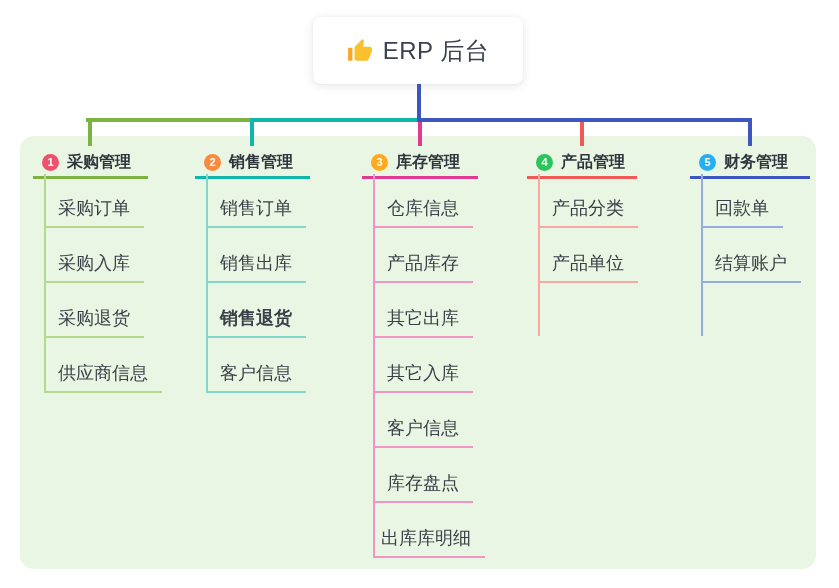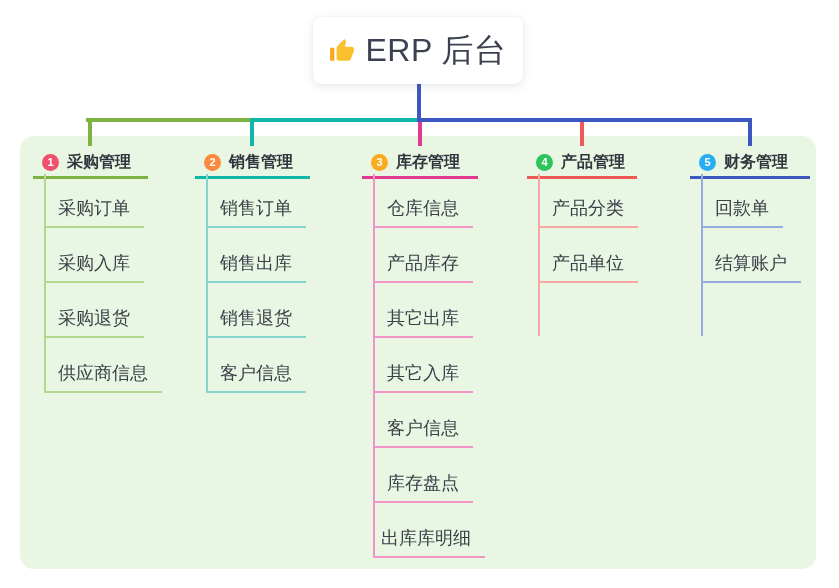--- a/index.html
+++ b/index.html
@@ -7,21 +7,21 @@
   #stage{position:relative;width:839px;height:588px;background:#ffffff;overflow:hidden;}
 
   
   .root-node{
     position:absolute;left:313px;top:17px;width:210px;height:67px;
     background:#ffffff;border-radius:8px;
     box-shadow:0 2px 10px rgba(90,100,120,.16),0 0 2px rgba(0,0,0,.06);
     display:flex;align-items:center;justify-content:center;gap:10px;
     z-index:5;
   }
-  .root-title{font-size:32px;color:#3b4150;font-weight:500;letter-spacing:.5px;}
+  .root-title{font-size:24px;color:#3b4150;font-weight:500;letter-spacing:.5px;}
   .root-icon{display:flex;align-items:center;}
 
   
   .panel{
     position:absolute;left:20px;top:136px;width:796px;height:433px;
     background:#e9f6e3;border-radius:14px;z-index:1;
   }
 
   
   .conn{position:absolute;z-index:3;}
@@ -108,21 +108,21 @@
         <div class="branch-underline" style="border-color: rgb(18, 181, 169);"></div>
         <div class="children" style="margin-top: -6px;">
           <div class="child-vline" style="left: 11px; height: 217px; background: rgb(130, 214, 205);"></div>
           <div class="child-row">
             <div class="child-cell" style="border-color: rgb(130, 214, 205);"><span class="child-label">销售订单</span></div>
           </div>
           <div class="child-row">
             <div class="child-cell" style="border-color: rgb(130, 214, 205);"><span class="child-label">销售出库</span></div>
           </div>
           <div class="child-row">
-            <div class="child-cell" style="border-color: rgb(130, 214, 205);"><span class="child-label">销售退货</span></div>
+            <div class="child-cell" style="border-color: rgb(130, 214, 205); font-weight: bold;"><span class="child-label">销售退货</span></div>
           </div>
           <div class="child-row">
             <div class="child-cell" style="border-color: rgb(130, 214, 205);"><span class="child-label">客户信息</span></div>
           </div>
         </div>
       </div>
       <div class="branch" style="left: 362px; top: 148px; width: 116px;">
         <div class="branch-header">
           <span class="badge" style="background: rgb(251, 171, 29);">3</span>
           <span class="branch-label">库存管理</span>

